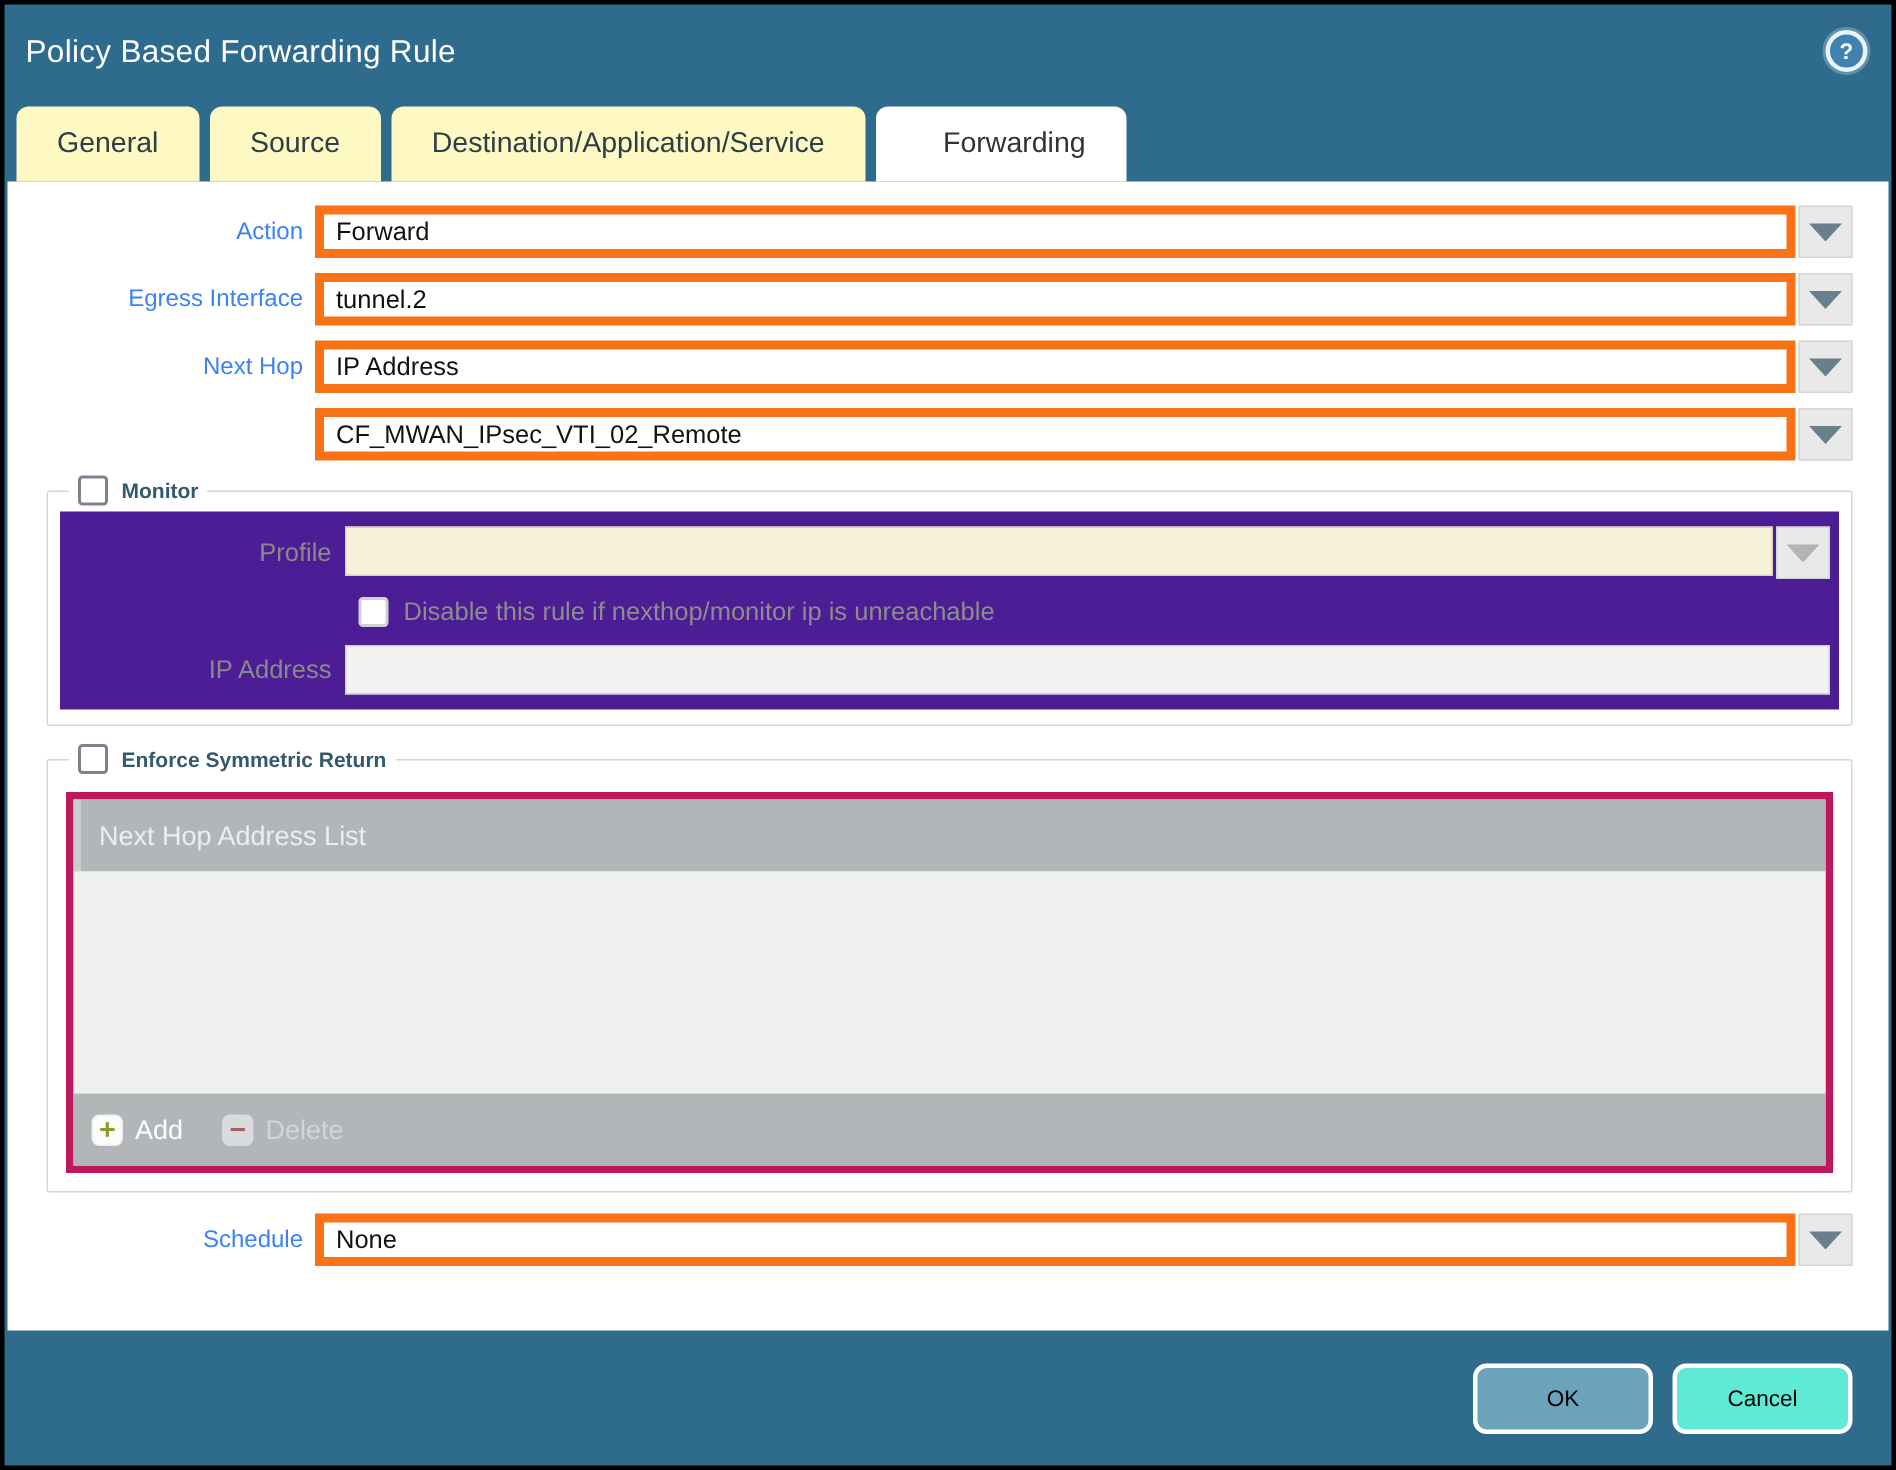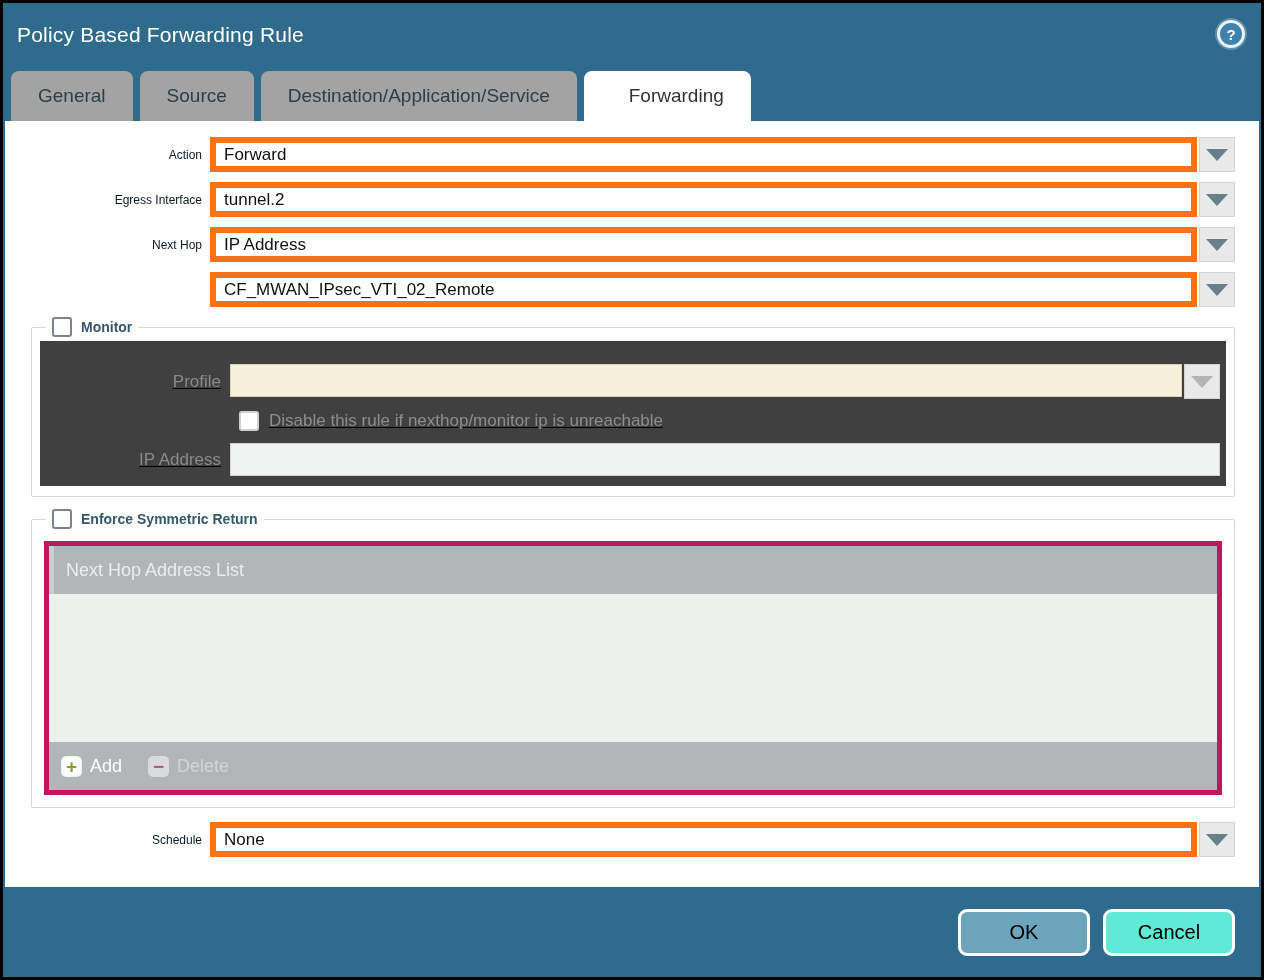--- a/index.html
+++ b/index.html
@@ -25,42 +25,42 @@
     color: #fff; font-size: 15px; font-weight: bold;
     display: flex; align-items: center; justify-content: center;
     cursor: pointer;
   }
 
   
   .tabs { display: flex; align-items: flex-end; padding-left: 8px; gap: 7px; height: 52px; }
   .tab {
     height: 50px; line-height: 50px;
     padding: 0 27px;
-    background: #a3a3a3;
+    background: #fef9c3;
     color: #2c3e46;
     font-size: 19px;
     border-radius: 8px 8px 0 0;
     cursor: pointer;
     white-space: nowrap;
   }
   .tab.active { background: #ffffff; color: #333; padding-left: 45px; }
 
   
   .content {
     background: #fff;
     margin: 0 2px;
     height: 766px;
     padding-top: 16px;
     position: relative;
   }
 
   .form-row { display: flex; align-items: center; margin-bottom: 10px; }
   .form-label {
     width: 205px; text-align: right; padding-right: 8px;
-    font-size: 12px; color: #0f172a; flex: none;
+    font-size: 16px; color: #3b82f6; flex: none;
   }
   .field-wrap { flex: 1; display: flex; margin-right: 24px; }
   .text-field {
     flex: 1; height: 35px;
     border: 6px solid #f97316;
     font-family: "Liberation Sans", sans-serif;
     font-size: 17px; color: #111;
     padding: 0 8px; background: #fff; outline: none;
   }
   .dd-btn {
@@ -87,21 +87,21 @@
     display: flex; align-items: center; gap: 9px;
     padding: 0 6px; margin-left: 6px;
   }
   .legend-label { font-size: 14px; font-weight: bold; color: #34596e; }
   .checkbox {
     width: 20px; height: 20px; background: #fff;
     border: 2px solid #7d838e; border-radius: 3px; cursor: pointer; flex: none;
   }
   .checkbox.disabled { border: 2px solid #d0d0d0; cursor: default; }
 
-  .panel { background: #404040; padding: 23px 6px 10px 0; text-decoration: underline; }
+  .panel { background: #4c1d95; padding: 10px 6px 10px 0; }
   .panel .form-row { margin-bottom: 0; }
   .panel-label {
     width: 190px; text-align: right; padding-right: 9px;
     font-size: 17px; color: #8a8a8a; flex: none;
   }
   .beige-field {
     flex: 1; height: 33px;
     background: #f7f0da; border: 1px solid #d9d2ba;
     font-family: "Liberation Sans", sans-serif; font-size: 17px; padding: 0 8px;
   }
@@ -142,24 +142,24 @@
   .tbl-btn.disabled .tbl-btn-label { color: #d2d4d5; }
 
   .schedule-row { margin-top: 14px; }
 
   
   .footer {
     height: 92px; display: flex; justify-content: flex-end;
     align-items: flex-start; padding: 22px 26px 0 0; gap: 13px;
   }
   .btn {
-    width: 132px; height: 47px;
+    width: 120px; height: 47px;
     border: 3px solid #fff; border-radius: 9px;
     font-family: "Liberation Sans", sans-serif;
-    font-size: 20px; color: #000; cursor: pointer;
+    font-size: 15px; color: #000; cursor: pointer;
   }
   .btn-ok { background: #6ba4bb; }
   .btn-cancel { background: #5eead4; }
 </style>
 </head>
 <body>
 
 <div class="dialog">
 
   <div class="titlebar">

